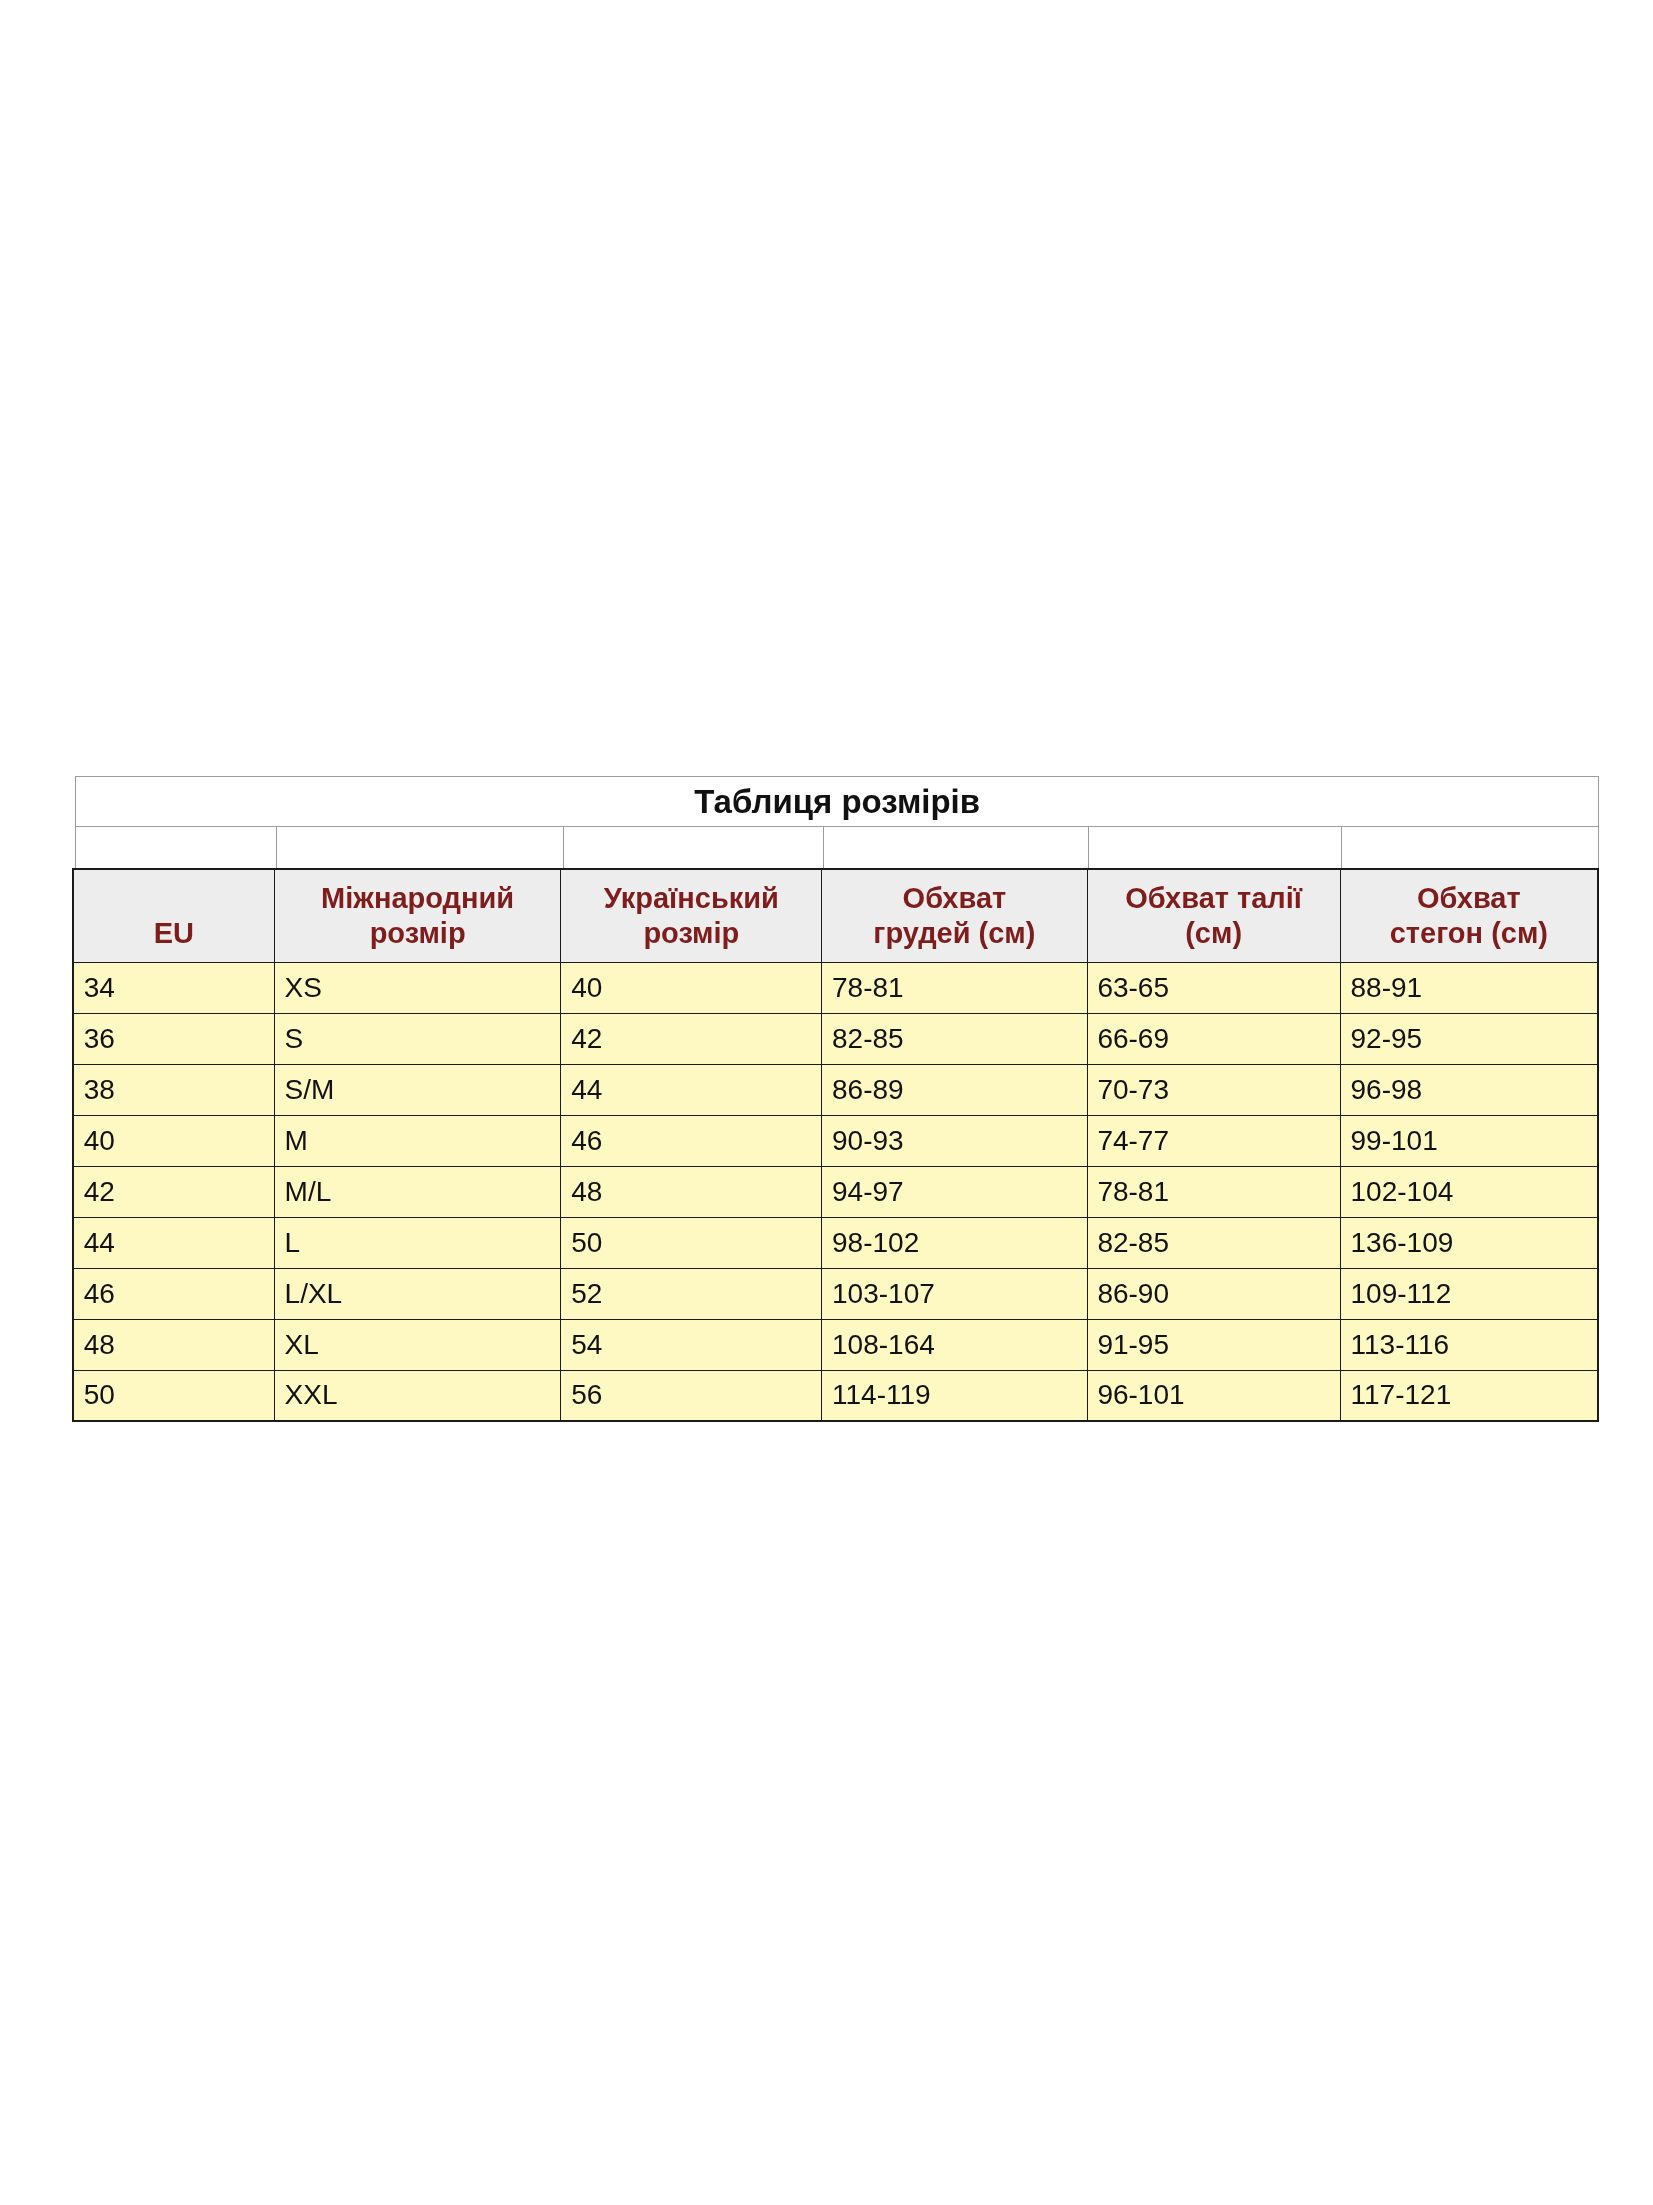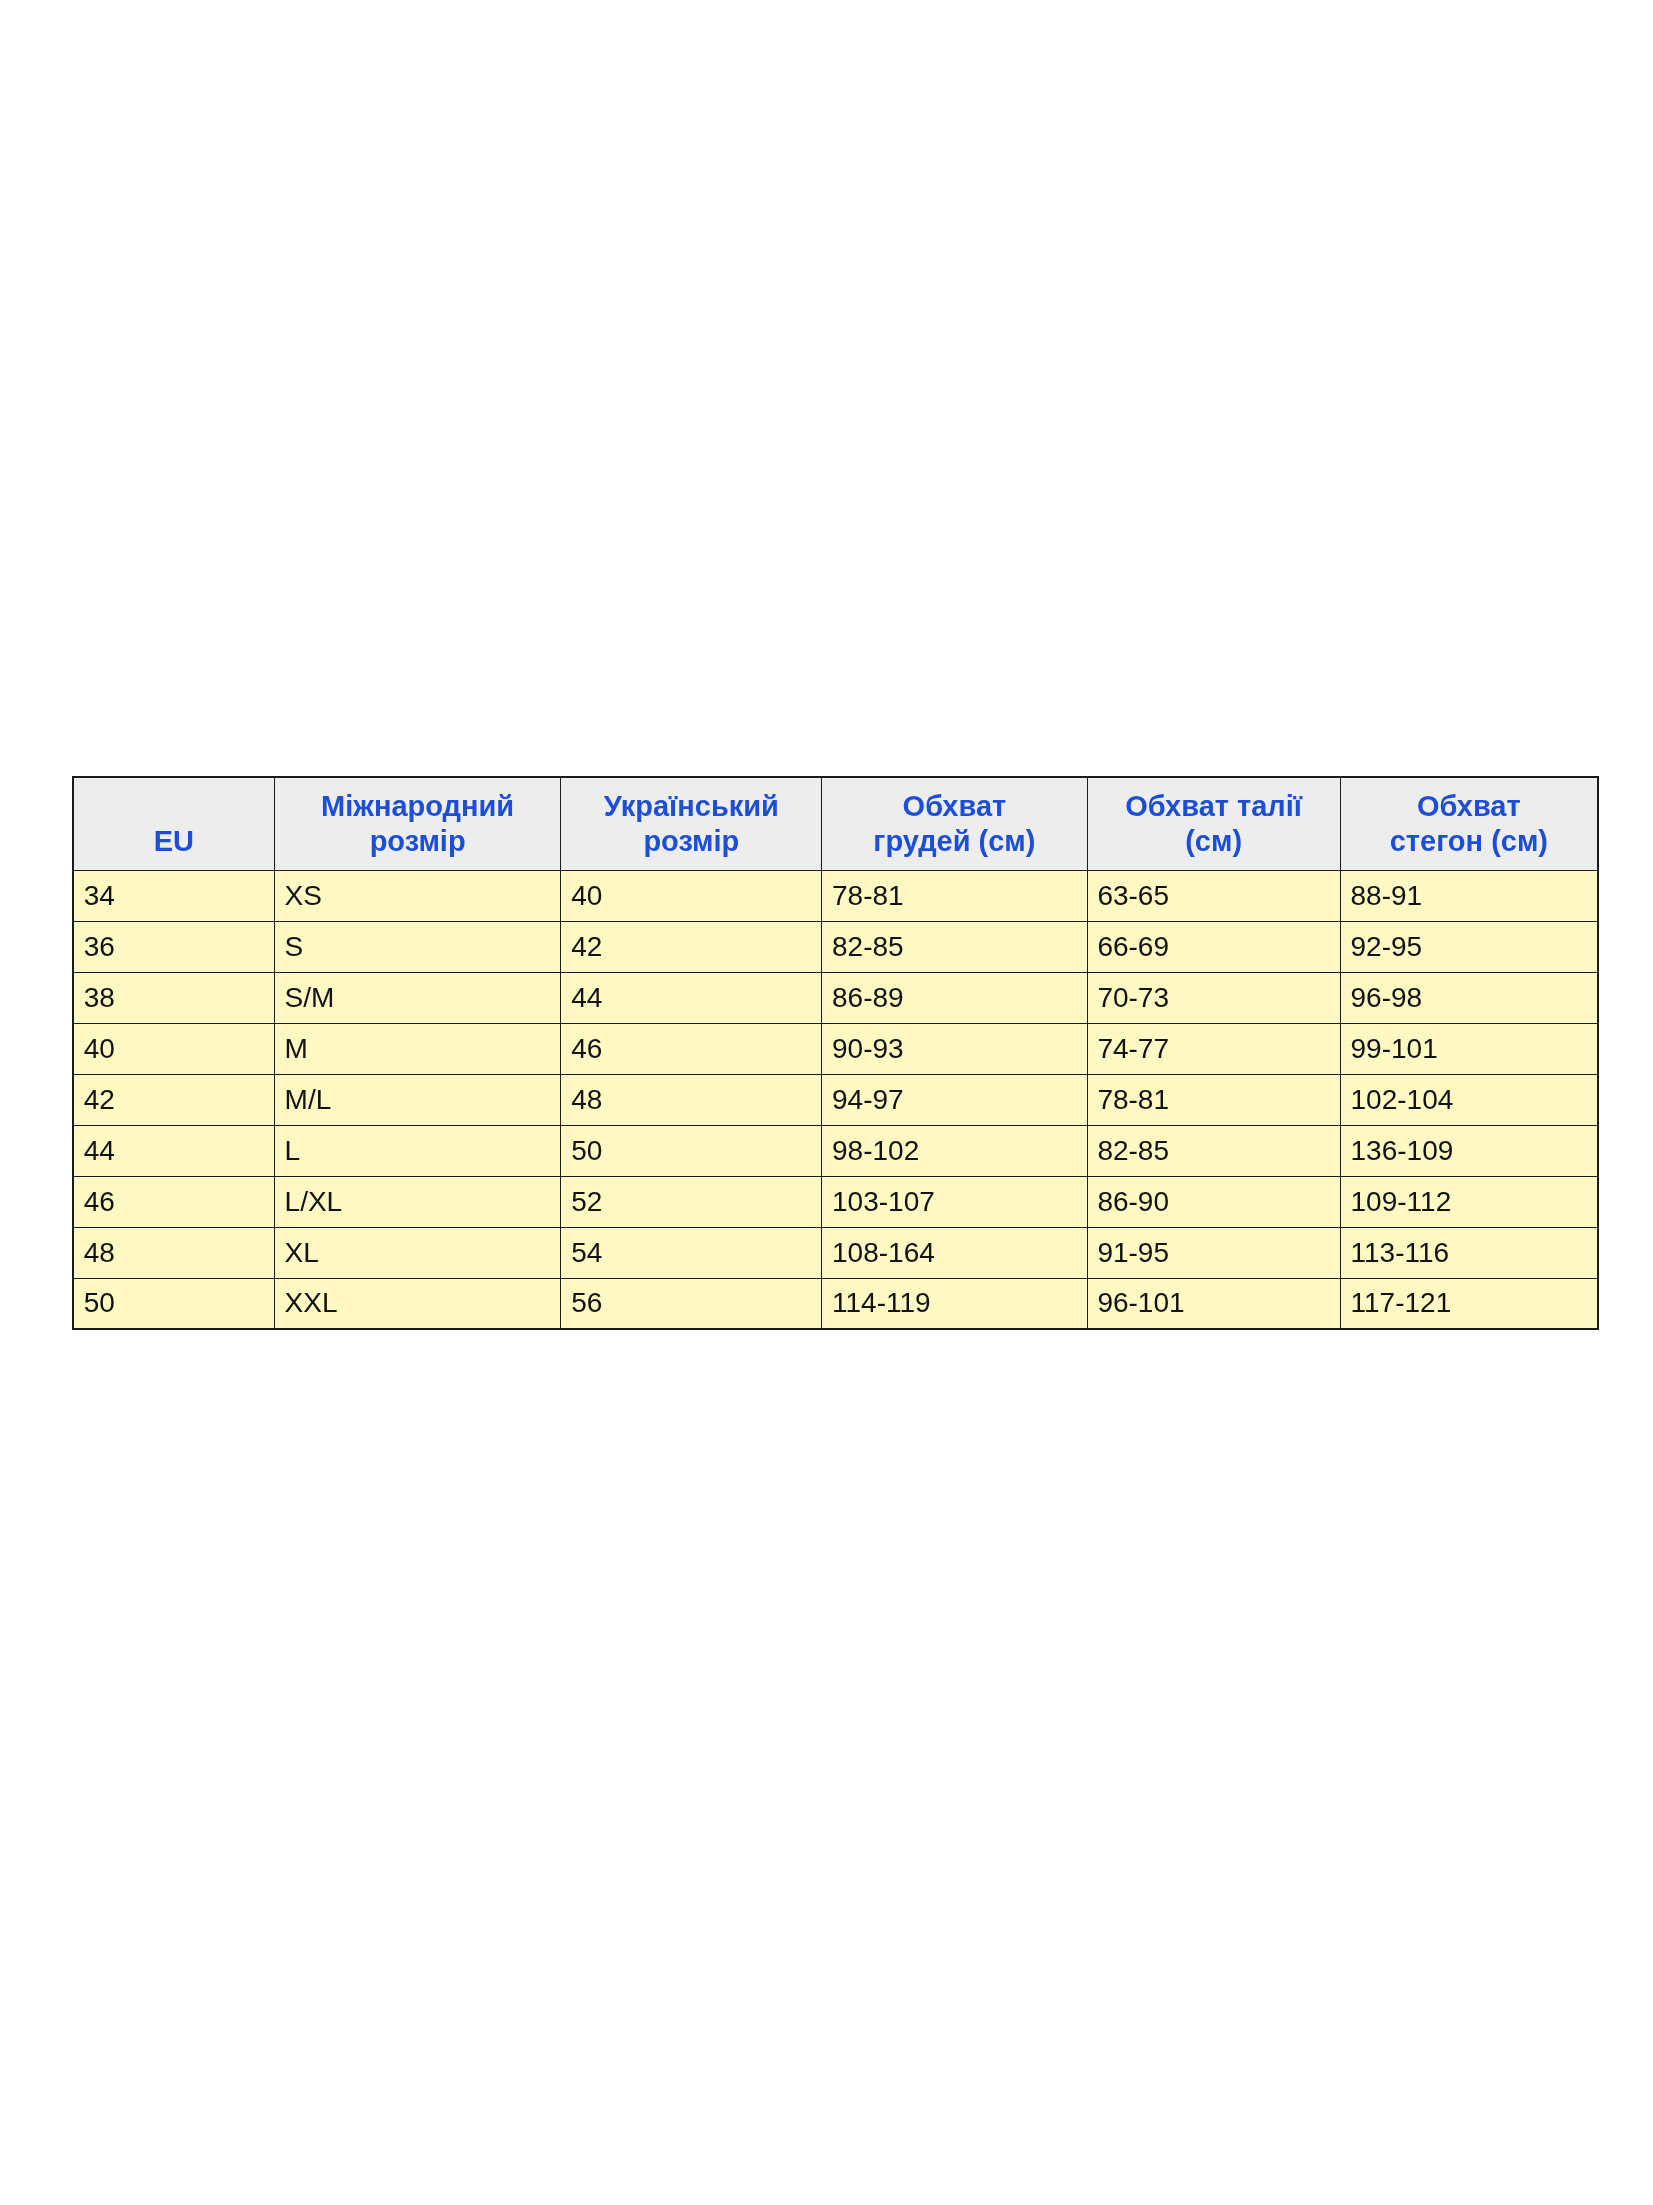--- a/index.html
+++ b/index.html
@@ -56,39 +56,62 @@
     border: 1.6px solid #1b1b1b;
     font-size: 29px;
     font-weight: bold;
     line-height: 1.22;
     text-align: center;
     vertical-align: bottom;
     padding: 8.2px 6.5px 9.8px 6.5px;
     height: 93px;
     box-sizing: border-box;
     white-space: pre-line;
-    color: #1d4ed8;
+    color: #7f1d1d;
   }
   table.main-block td {
     border: 1.6px solid #1b1b1b;
     font-size: 28px;
     font-weight: normal;
     text-align: left;
     vertical-align: middle;
     padding: 1.6px 4.9px 1.6px 9.8px;
     height: 51px;
     box-sizing: border-box;
     background: #fef9c3;
   }
 </style>
 </head>
 <body>
 
 <div class="table-wrap">
 
+  <table class="top-block">
+    <colgroup>
+      <col style="width:13.2%">
+        <col style="width:18.8%">
+        <col style="width:17.1%">
+      <col style="width:17.4%">
+        <col style="width:16.6%">
+        <col style="width:16.9%">
+    </colgroup>
+    <tbody>
+        <tr>
+      <td class="title-cell" colspan="6">Таблиця розмірів</td>
+    </tr>
+    <tr class="spacer-row">
+      <td></td>
+      <td></td>
+      <td></td>
+      <td></td>
+      <td></td>
+      <td></td>
+    </tr>
+  </tbody>
+    </table>
 
   <table class="main-block">
     <colgroup>
       <col style="width:13.2%">
         <col style="width:18.8%">
         <col style="width:17.1%">
       <col style="width:17.4%">
         <col style="width:16.6%">
         <col style="width:16.9%">
     </colgroup>

